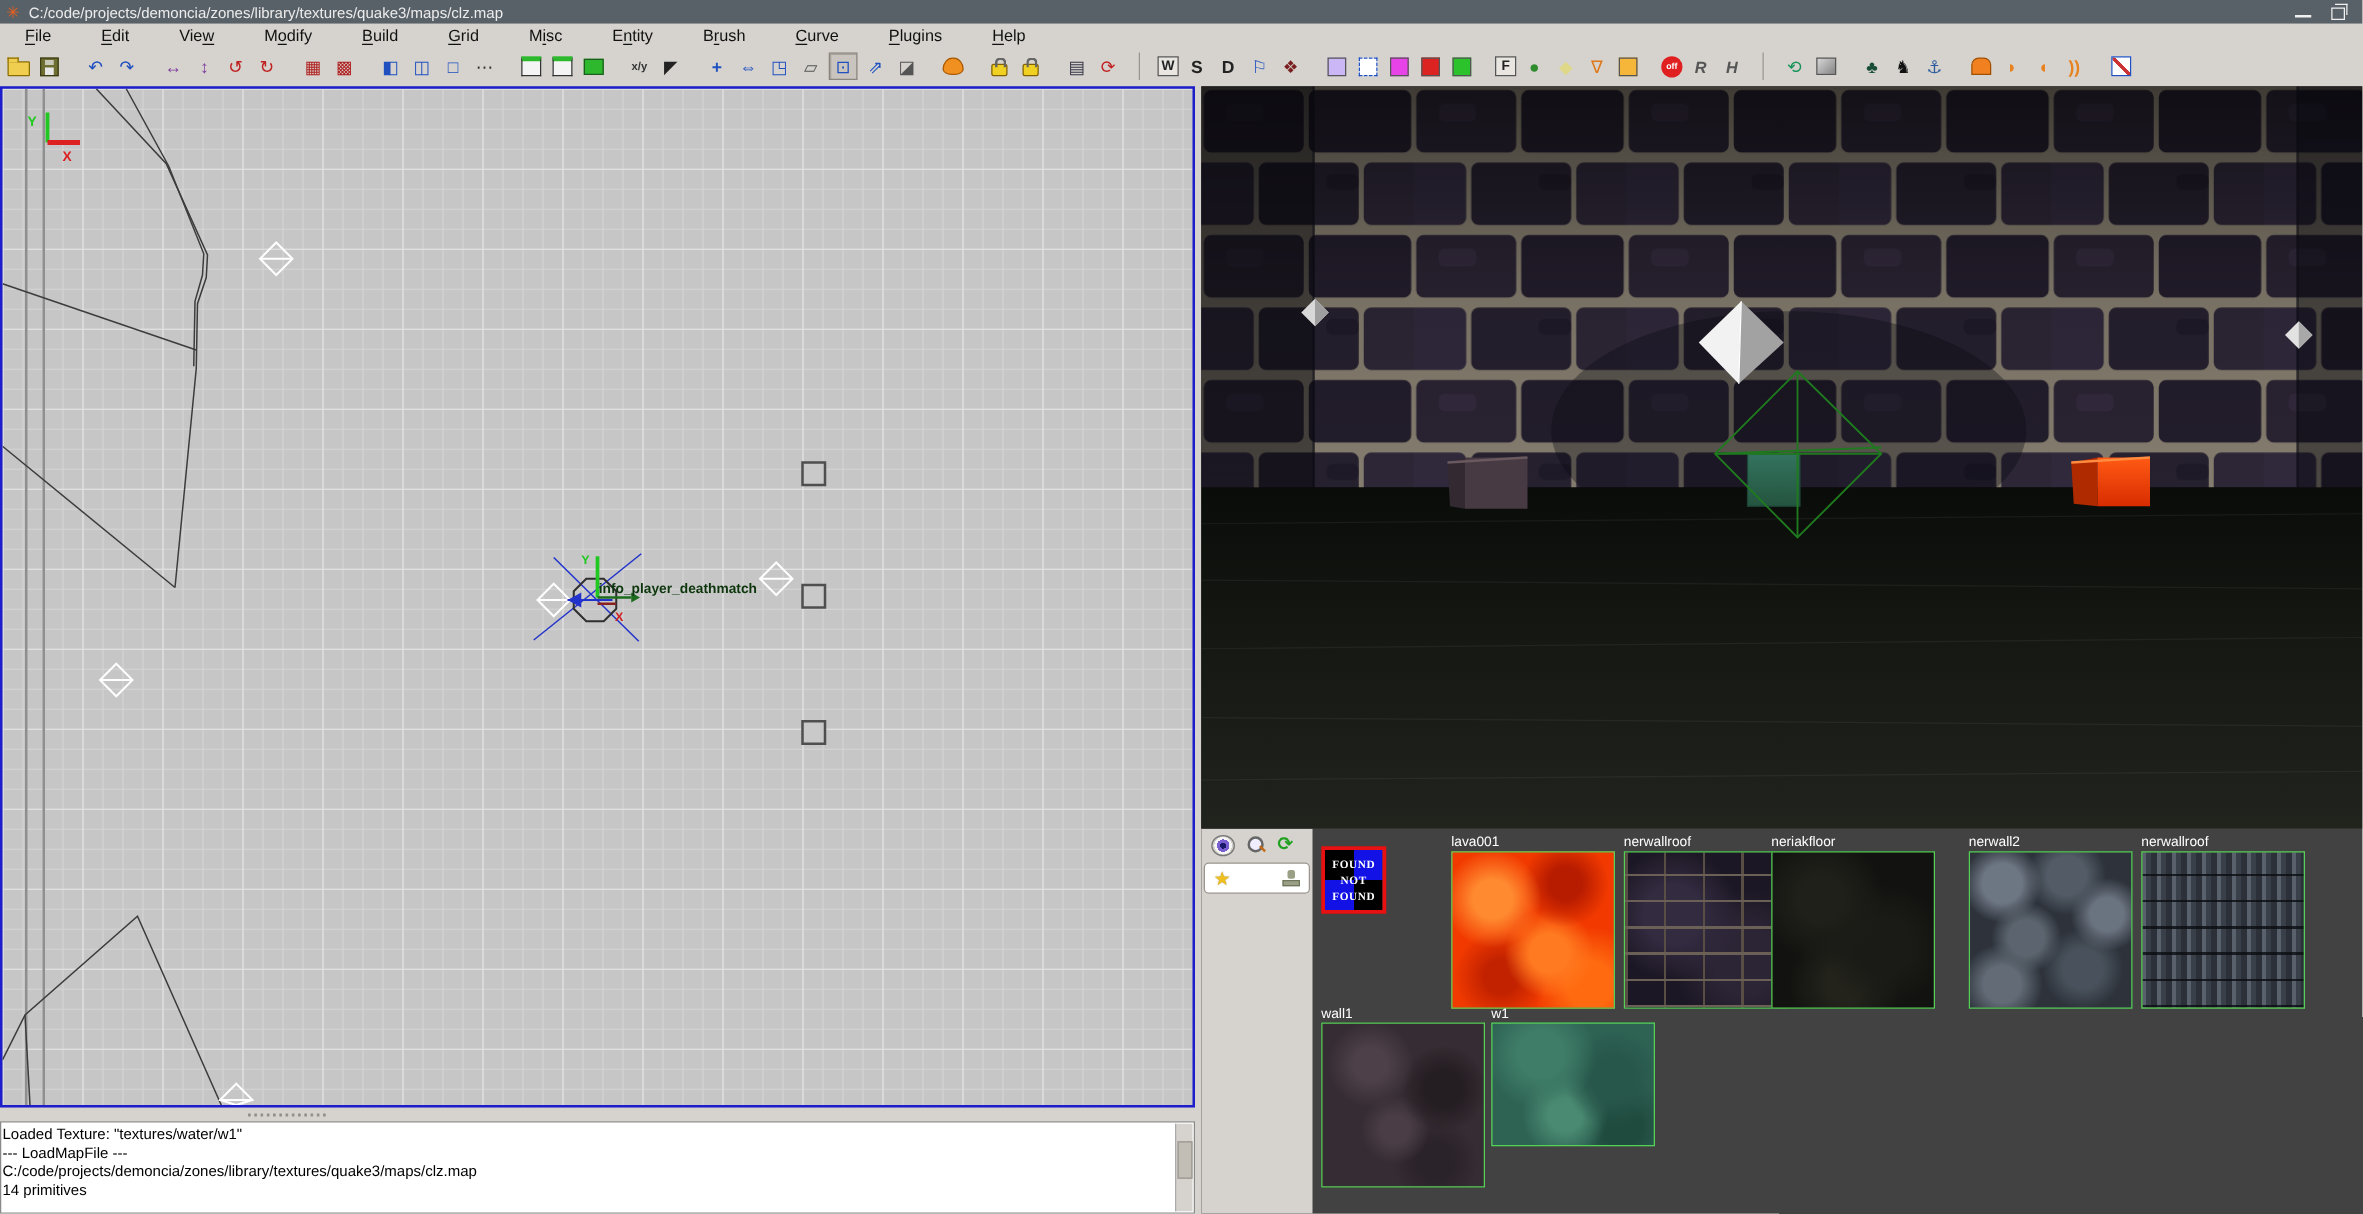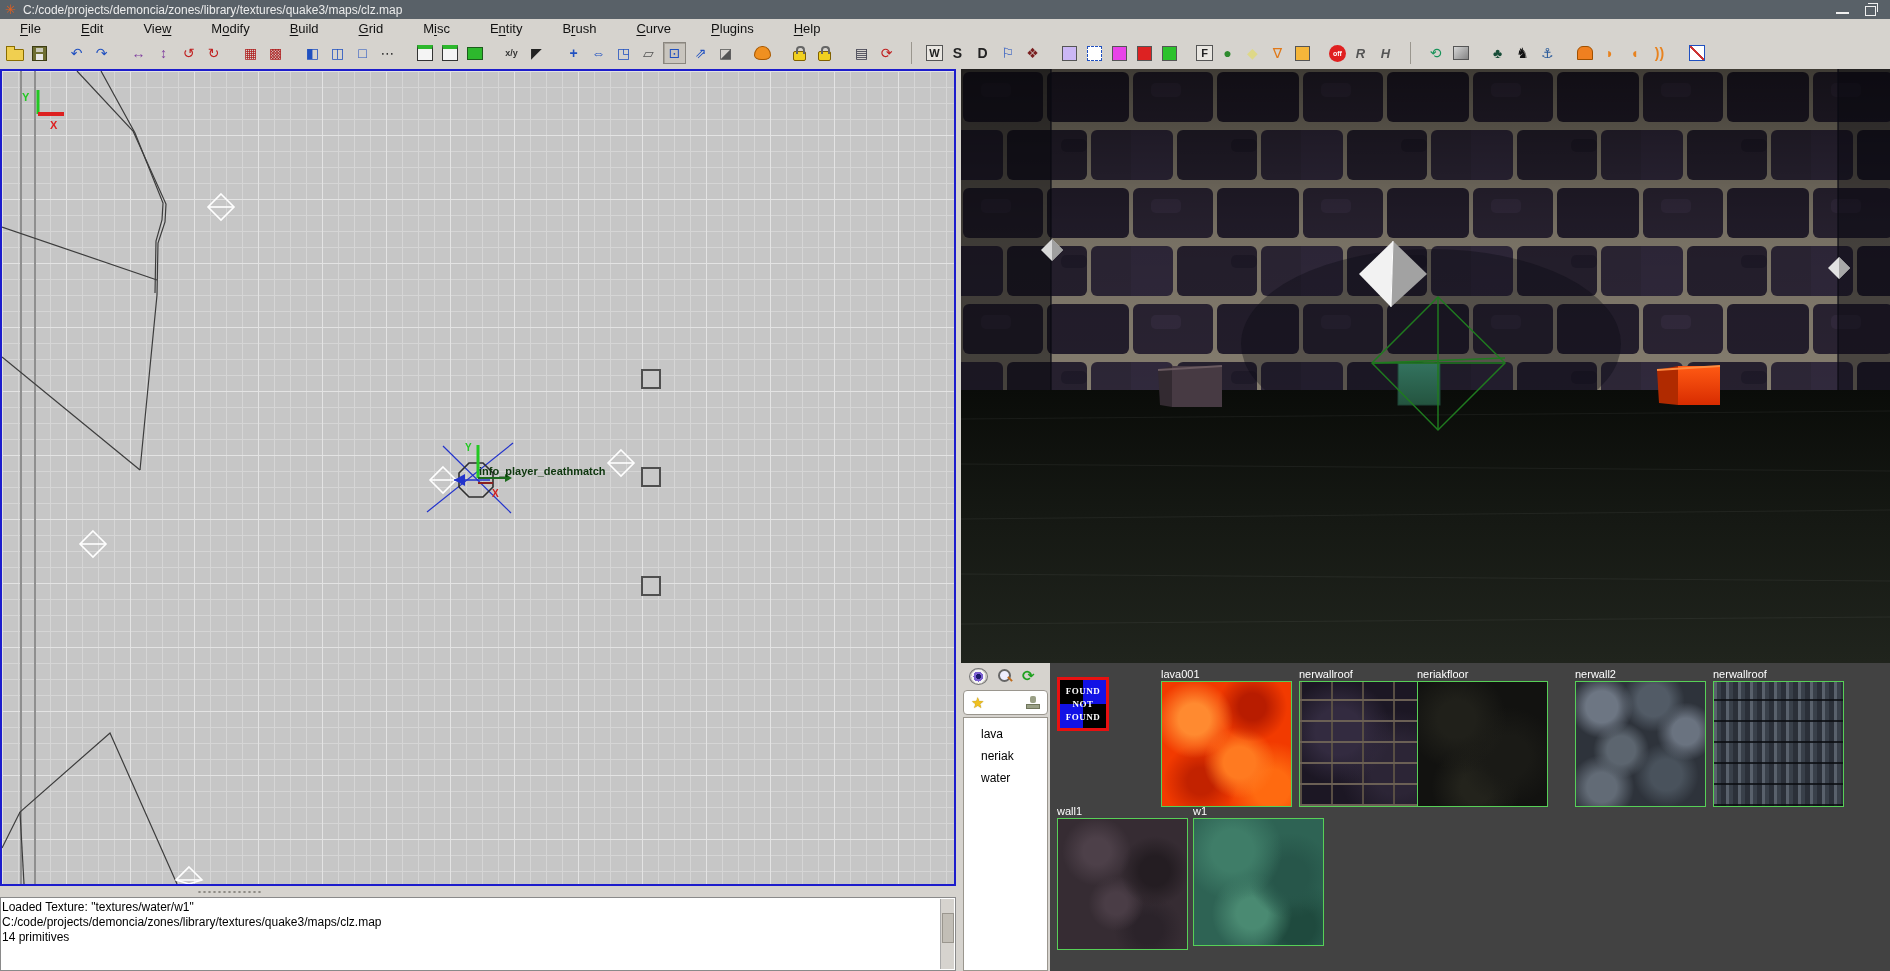--- a/index.html
+++ b/index.html
@@ -437,44 +437,40 @@
       <line x1="477" y1="228" x2="477" y2="361"></line>
       <line x1="411" y1="294" x2="544" y2="294"></line>
       <line x1="411" y1="294" x2="544" y2="289"></line>
     </g>
   </svg>
 </div>
 
 <div class="console">
   <div id="console-lines">
       <div class="line">Loaded Texture: "textures/water/w1"</div>
+      <div class="line">--- LoadMapFile ---</div>
       <div class="line">C:/code/projects/demoncia/zones/library/textures/quake3/maps/clz.map</div>
       <div class="line">14 primitives</div>
     </div>
   <div class="console-scroll">
     <div class="console-thumb"></div>
   </div>
 </div>
 
 <div class="texbrowser">
   <div class="tex-sidebar">
     <div class="tex-toolrow">
       <span class="ic-eye"></span>
       <span class="ic-mag"></span>
       <span class="ic-refresh">⟳</span>
     </div>
     <div class="tex-favrow">
       <span class="ic-star">★</span>
       <span class="ic-stamp"></span>
     </div>
-    <div class="tex-folderlist" id="folder-list">
-        <div class="tex-folder">lava</div>
-        <div class="tex-folder">neriak</div>
-        <div class="tex-folder">water</div>
-      </div>
   </div>
   <div class="shader-tile">
     <span>FOUND</span>
     <span>NOT</span>
     <span>FOUND</span>
   </div>
   <div id="tex-tiles">
       <div class="tex-tile-wrap" style="left: 200px; top: 18px; width: 131px; height: 126px;">
         <div class="tex-label">lava001</div>
         <div class="tex-tile tex-lava001" style="width: 100%; height: 100%;"></div>
@@ -492,18 +488,18 @@
         <div class="tex-tile tex-nerwall2" style="width: 100%; height: 100%;"></div>
       </div>
       <div class="tex-tile-wrap" style="left: 752px; top: 18px; width: 131px; height: 126px;">
         <div class="tex-label">nerwallroof</div>
         <div class="tex-tile tex-nerwallroof" style="width: 100%; height: 100%;"></div>
       </div>
       <div class="tex-tile-wrap" style="left: 96px; top: 155px; width: 131px; height: 132px;">
         <div class="tex-label">wall1</div>
         <div class="tex-tile tex-wall1" style="width: 100%; height: 100%;"></div>
       </div>
-      <div class="tex-tile-wrap" style="left: 232px; top: 155px; width: 131px; height: 128px;">
+      <div class="tex-tile-wrap" style="left: 232px; top: 155px; width: 131px; height: 99px;">
         <div class="tex-label">w1</div>
         <div class="tex-tile tex-w1" style="width: 100%; height: 100%;"></div>
       </div>
     </div>
 </div>
 
 </body></html>

